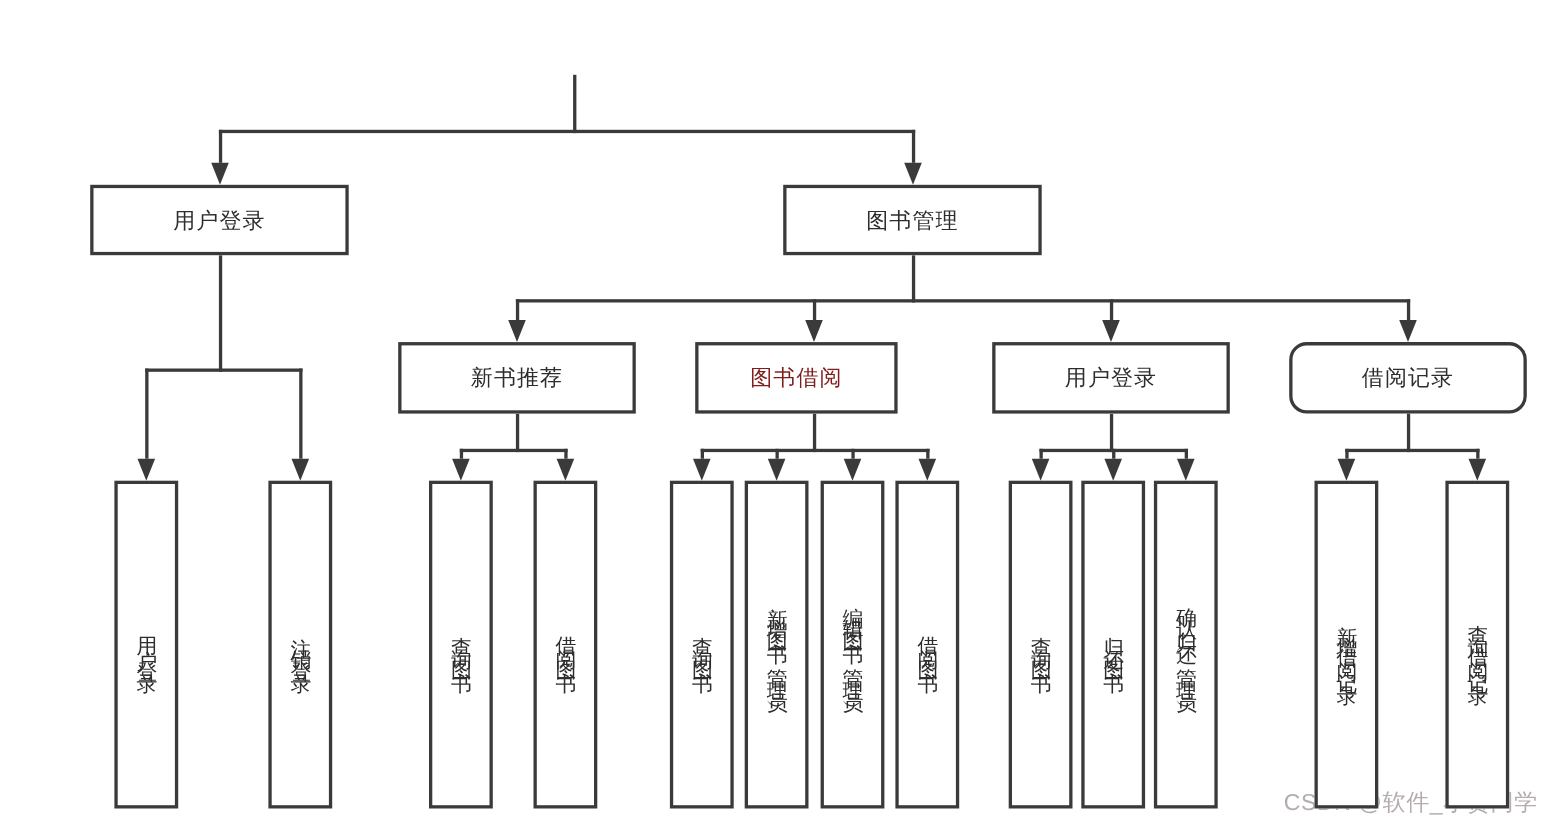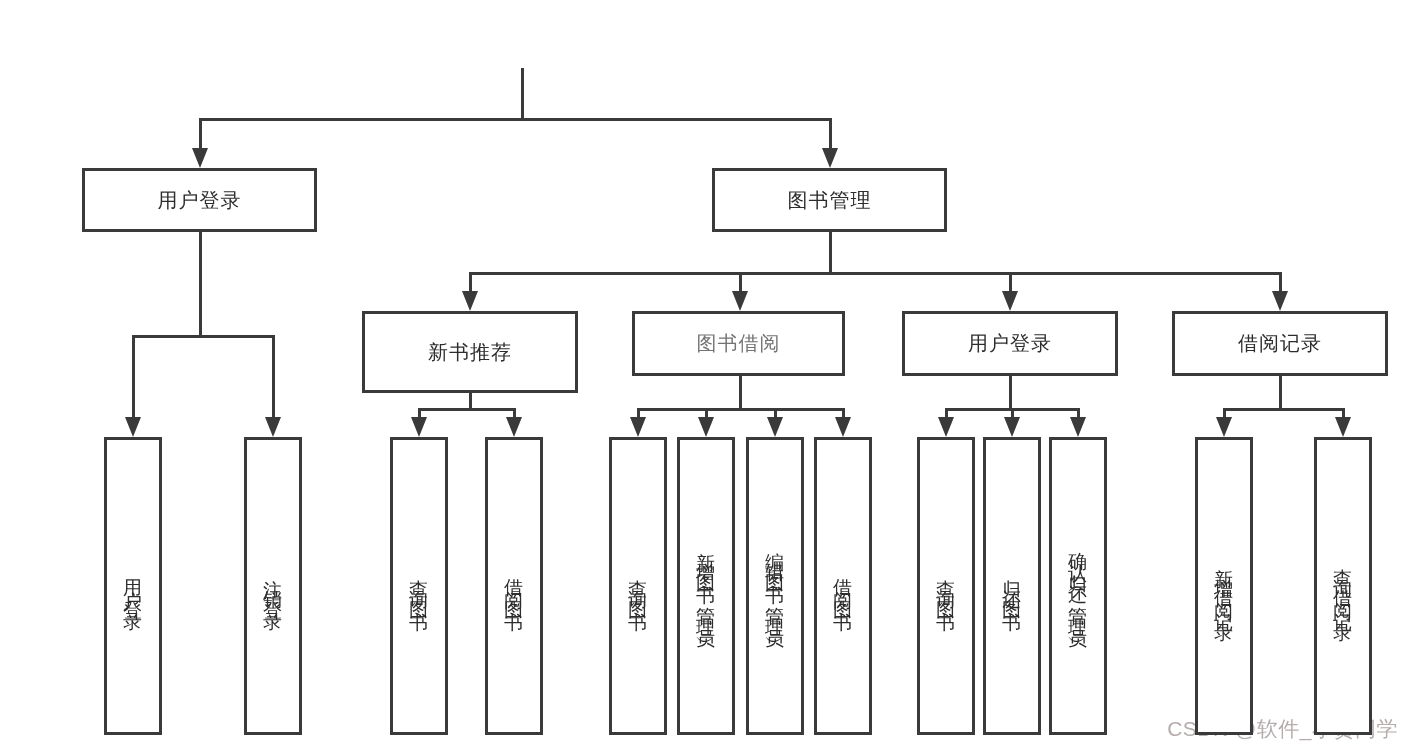--- a/index.html
+++ b/index.html
@@ -118,30 +118,30 @@
     <div class="line-v" style="left: 1222.5px; top: 408px; height: 9px; background: rgb(58, 58, 58);"></div>
     <div class="arrowhead" style="left: 1216px; top: 417px; border-top-color: rgb(58, 58, 58);"></div>
     <div class="line-v" style="left: 1341.5px; top: 408px; height: 9px; background: rgb(58, 58, 58);"></div>
     <div class="arrowhead" style="left: 1335px; top: 417px; border-top-color: rgb(58, 58, 58);"></div>
     <div class="box hbox" style="left: 82px; top: 168px; width: 235px; height: 64px; border-width: 3px; border-color: rgb(58, 58, 58); background: rgb(255, 255, 255); color: rgb(45, 45, 45);">
       <span>用户登录</span>
     </div>
     <div class="box hbox" style="left: 712px; top: 168px; width: 235px; height: 64px; border-width: 3px; border-color: rgb(58, 58, 58); background: rgb(255, 255, 255); color: rgb(45, 45, 45);">
       <span>图书管理</span>
     </div>
-    <div class="box hbox" style="left: 362px; top: 311px; width: 216px; height: 82px; border-width: 3px; border-color: rgb(58, 58, 58); background: rgb(255, 255, 255); color: rgb(45, 45, 45);">
+    <div class="box hbox" style="left: 362px; top: 311px; width: 216px; height: 65px; border-width: 3px; border-color: rgb(58, 58, 58); background: rgb(255, 255, 255); color: rgb(45, 45, 45);">
       <span>新书推荐</span>
     </div>
-    <div class="box hbox" style="left: 632px; top: 311px; width: 213px; height: 65px; border-width: 3px; border-color: rgb(58, 58, 58); background: rgb(255, 255, 255); color: #737373;">
+    <div class="box hbox" style="left: 632px; top: 311px; width: 184px; height: 65px; border-width: 3px; border-color: rgb(58, 58, 58); background: rgb(255, 255, 255); color: #7f1d1d;">
       <span>图书借阅</span>
     </div>
     <div class="box hbox" style="left: 902px; top: 311px; width: 216px; height: 65px; border-width: 3px; border-color: rgb(58, 58, 58); background: rgb(255, 255, 255); color: rgb(45, 45, 45);">
       <span>用户登录</span>
     </div>
-    <div class="box hbox" style="left: 1172px; top: 311px; width: 216px; height: 65px; border-width: 3px; border-color: rgb(58, 58, 58); background: rgb(255, 255, 255); color: rgb(45, 45, 45);">
+    <div class="box hbox" style="left: 1172px; top: 311px; width: 216px; height: 65px; border-width: 3px; border-color: rgb(58, 58, 58); background: rgb(255, 255, 255); color: rgb(45, 45, 45); border-radius: 16px;">
       <span>借阅记录</span>
     </div>
     <div class="box vbox" style="left: 104px; top: 437px; width: 58px; height: 298px; border-width: 3px; border-color: rgb(58, 58, 58); background: rgb(255, 255, 255); color: rgb(45, 45, 45);">
       <span>用户登录</span>
     </div>
     <div class="box vbox" style="left: 244px; top: 437px; width: 58px; height: 298px; border-width: 3px; border-color: rgb(58, 58, 58); background: rgb(255, 255, 255); color: rgb(45, 45, 45);">
       <span>注销登录</span>
     </div>
     <div class="box vbox" style="left: 390px; top: 437px; width: 58px; height: 298px; border-width: 3px; border-color: rgb(58, 58, 58); background: rgb(255, 255, 255); color: rgb(45, 45, 45);">
       <span>查询图书</span>

